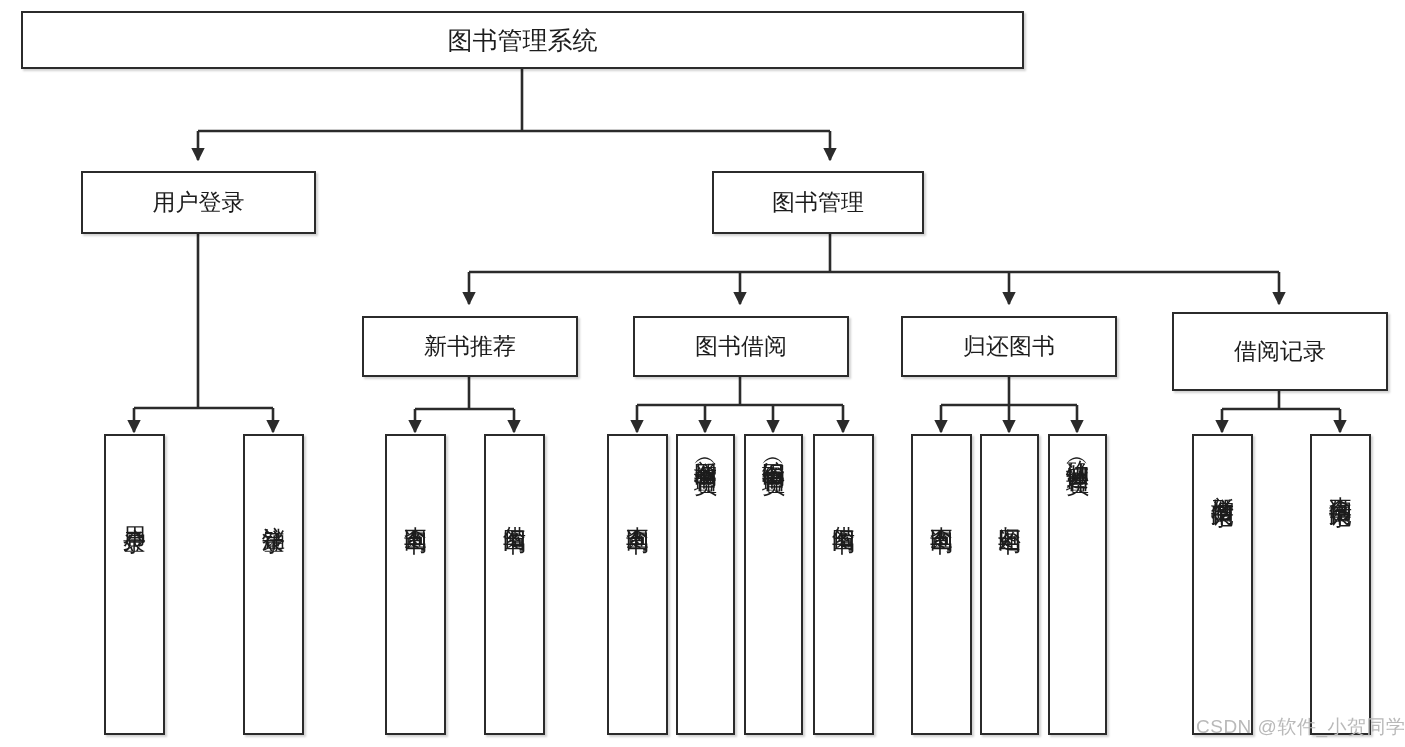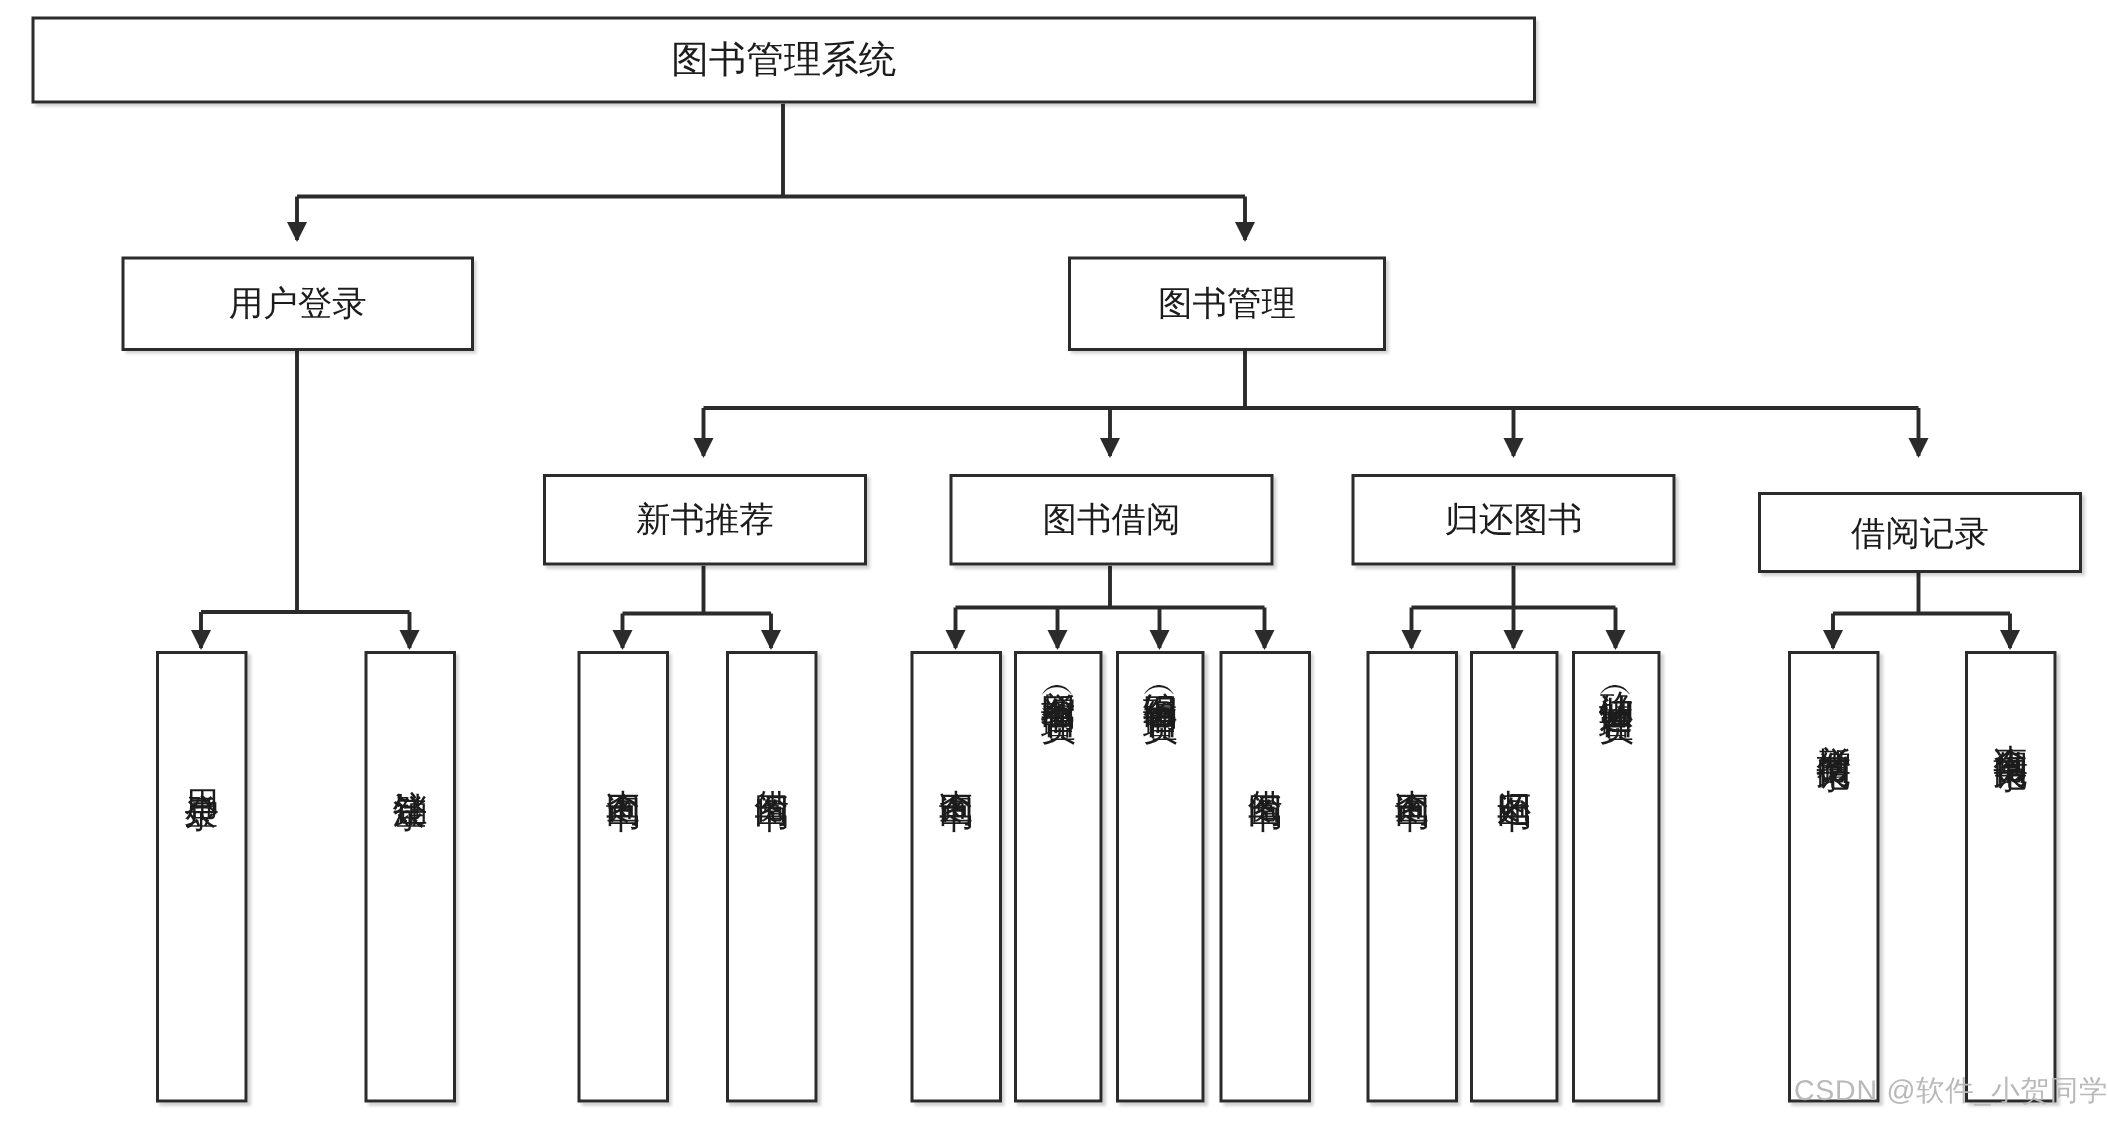--- a/index.html
+++ b/index.html
@@ -135,21 +135,21 @@
 
   <div class="node horiz" style="left:633px; top:316px; width:216px; height:61px;">
     <span class="label">图书借阅</span>
   </div>
   <div class="node horiz" style="left:362px; top:316px; width:216px; height:61px;">
     <span class="label">新书推荐</span>
   </div>
   <div class="node horiz" style="left:901px; top:316px; width:216px; height:61px;">
     <span class="label">归还图书</span>
   </div>
-  <div class="node horiz" style="left:1172px; top:328px; width:216px; height:54px;">
+  <div class="node horiz" style="left:1172px; top:312px; width:216px; height:79px;">
     <span class="label">借阅记录</span>
   </div>
 
   <div class="node vert" style="left:104px; top:434px; width:61px; height:301px; padding-top:72px;">
     <span class="label">用户登录</span>
   </div>
   <div class="node vert" style="left:243px; top:434px; width:61px; height:301px; padding-top:72px;">
     <span class="label">注销登录</span>
   </div>
 

